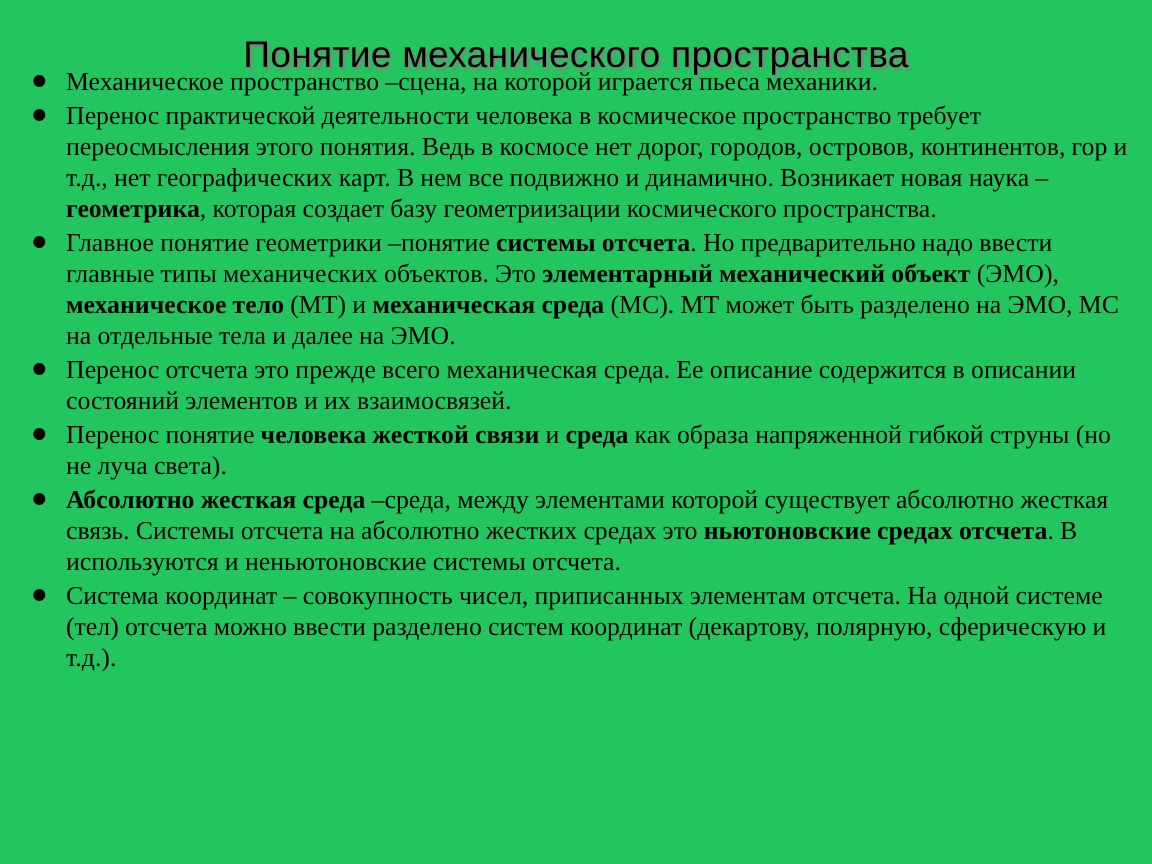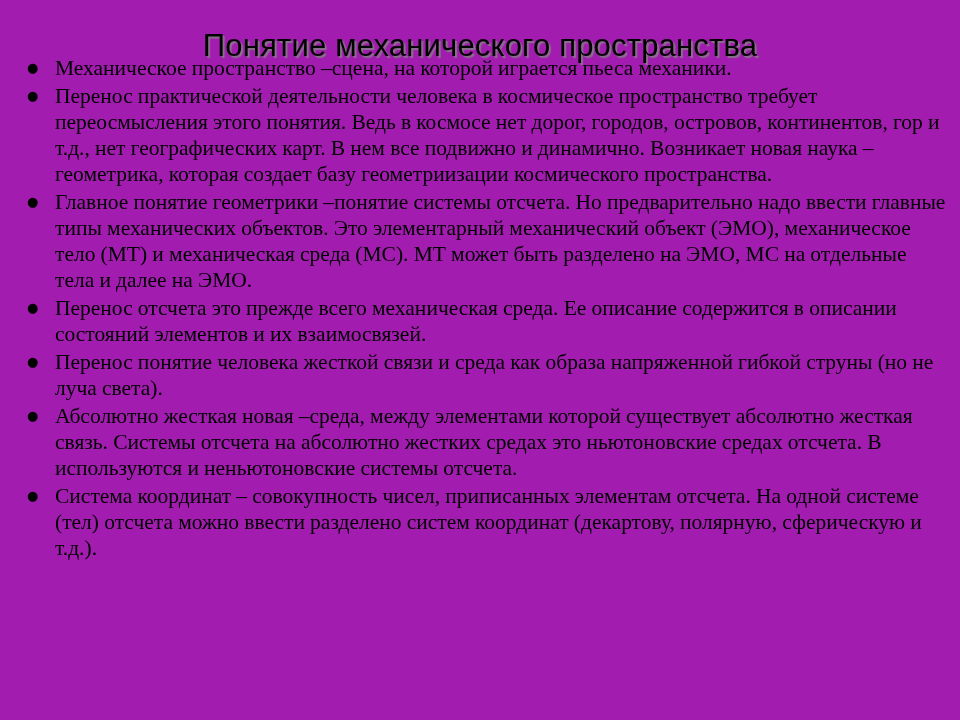--- a/index.html
+++ b/index.html
@@ -14,21 +14,21 @@
     overflow: hidden;
     font-family: "Liberation Serif", "DejaVu Serif", serif;
     color: #000000;
     -webkit-font-smoothing: antialiased;
   }
 
   .slide {
     position: relative;
     width: 960px;
     height: 720px;
-    background: #a21caf;
+    background: #22c55e;
     box-sizing: border-box;
   }
 
   
   .slide-title {
     position: absolute;
     left: 0;
     top: 6px;
     width: 960px;
     text-align: center;
@@ -74,21 +74,21 @@
     font-size: 13px;
     color: #000000;
     text-align: left;
   }
 
   .bullet-text {
     display: block;
   }
 
   .bullet-text b {
-    font-weight: 400;
+    font-weight: 700;
   }
 </style>
 </head>
 <body>
 
 <div class="slide">
 
   <h1 class="slide-title">Понятие механического пространства</h1>
 
   <ul class="body-list">
@@ -107,21 +107,21 @@
       <li class="bullet-item">
         <span class="bullet-marker">●</span>
         <span class="bullet-text"><span>Перенос отсчета это прежде всего механическая среда. Ее описание содержится в описании состояний элементов и их взаимосвязей.</span></span>
       </li>
       <li class="bullet-item">
         <span class="bullet-marker">●</span>
         <span class="bullet-text"><span>Перенос понятие </span><b>человека жесткой связи</b><span> и </span><b>среда</b><span> как образа напряженной гибкой струны (но не луча света).</span></span>
       </li>
       <li class="bullet-item">
         <span class="bullet-marker">●</span>
-        <span class="bullet-text"><b>Абсолютно жесткая новая</b><span> –среда, между элементами которой существует абсолютно жесткая связь. Системы отсчета на абсолютно жестких средах это </span><b>ньютоновские средах отсчета</b><span>. В используются и неньютоновские системы отсчета.</span></span>
+        <span class="bullet-text"><b>Абсолютно жесткая среда</b><span> –среда, между элементами которой существует абсолютно жесткая связь. Системы отсчета на абсолютно жестких средах это </span><b>ньютоновские средах отсчета</b><span>. В используются и неньютоновские системы отсчета.</span></span>
       </li>
       <li class="bullet-item">
         <span class="bullet-marker">●</span>
         <span class="bullet-text"><span>Система координат – совокупность чисел, приписанных элементам отсчета. На одной системе (тел) отсчета можно ввести разделено систем координат (декартову, полярную, сферическую и т.д.).</span></span>
       </li>
     </ul>
 
 </div>
 
 </body></html>

